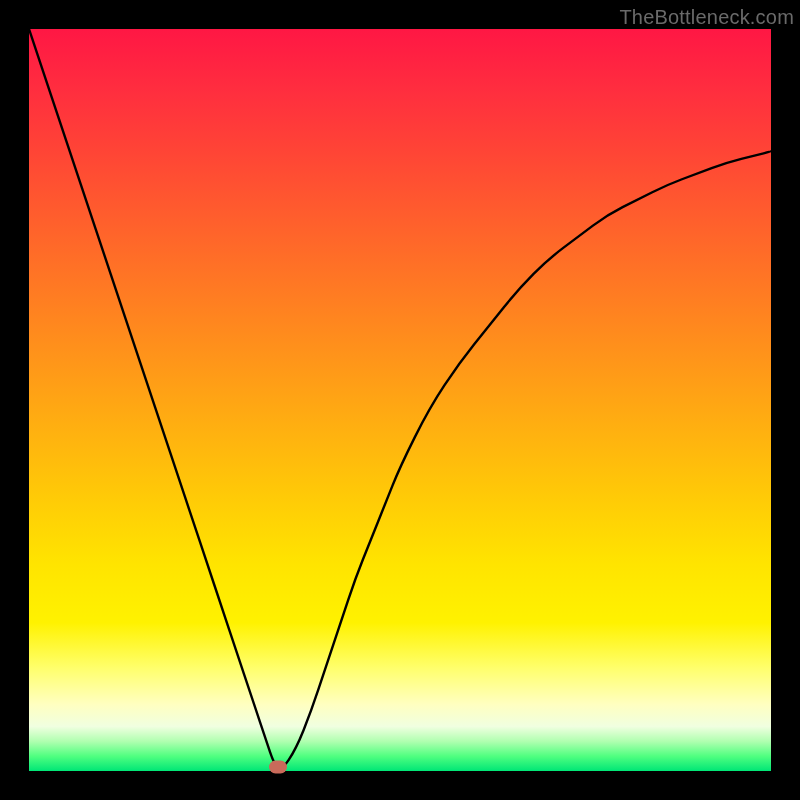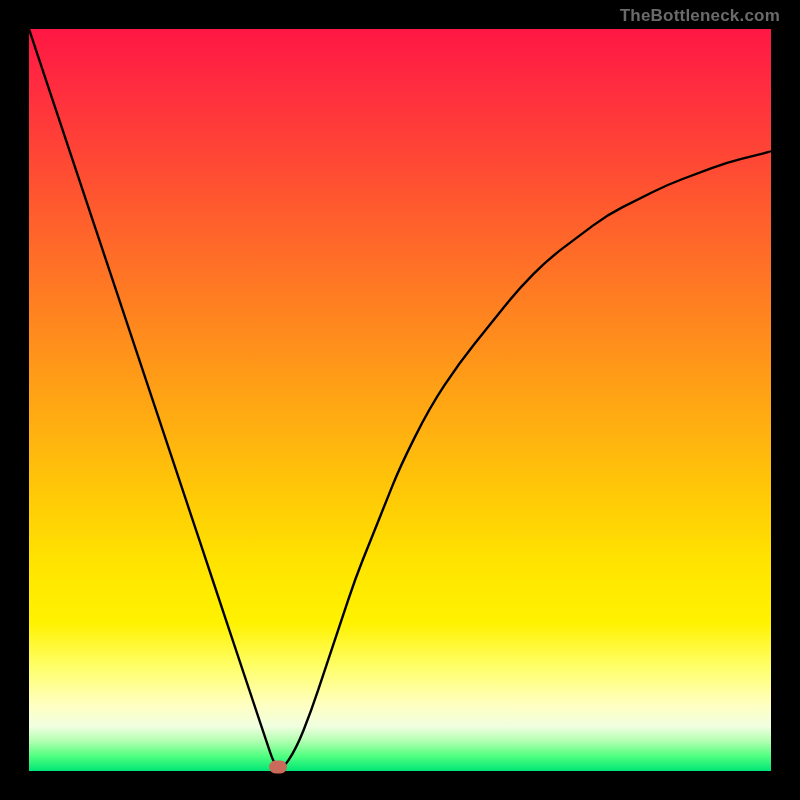--- a/index.html
+++ b/index.html
@@ -47,25 +47,25 @@
     position: absolute;
     width: 18px;
     height: 13px;
     background: #c96a5a;
     border-radius: 7px;
     transform: translate(-50%, -50%);
   }
   .watermark {
     position: absolute;
     top: 6px;
-    right: 20px;
+    right: 6px;
     font-family: Arial, Helvetica, sans-serif;
-    font-size: 17px;
+    font-size: 20px;
     color: #6a6a6a;
-    font-weight: 700;
+    font-weight: 400;
     letter-spacing: 0.2px;
   }
 </style>
 </head>
 <body>
 
 <div class="frame">
   <div class="plot-area">
     <svg class="curve-svg" viewBox="0 0 742 742" preserveAspectRatio="none">
       <path fill="none" stroke="#000000" stroke-width="2.4" stroke-linejoin="round" stroke-linecap="round" d="M 0.00 0.00 Q 14.84 44.52 22.26 66.78 Q 29.68 89.04 37.10 111.30 Q 44.52 133.56 51.94 155.82 Q 59.36 178.08 66.78 200.34 Q 74.20 222.60 81.62 244.86 Q 89.04 267.12 96.46 289.38 Q 103.88 311.64 111.30 333.90 Q 118.72 356.16 126.14 378.42 Q 133.56 400.68 140.98 422.94 Q 148.40 445.20 155.82 467.46 Q 163.24 489.72 170.66 511.98 Q 178.08 534.24 185.50 556.50 Q 192.92 578.76 200.34 601.02 Q 207.76 623.28 215.18 645.54 Q 222.60 667.80 230.02 690.06 Q 237.44 712.32 241.15 723.45 Q 244.86 734.58 248.57 738.29 Q 252.28 742.00 259.70 730.87 Q 267.12 719.74 274.54 701.19 Q 281.96 682.64 289.38 660.38 Q 296.80 638.12 304.22 615.86 Q 311.64 593.60 319.06 571.34 Q 326.48 549.08 333.90 530.53 Q 341.32 511.98 348.74 493.43 Q 356.16 474.88 363.58 456.33 Q 371.00 437.78 385.84 408.10 Q 400.68 378.42 415.52 356.16 Q 430.36 333.90 445.20 315.35 Q 460.04 296.80 474.88 278.25 Q 489.72 259.70 504.56 244.86 Q 519.40 230.02 534.24 218.89 Q 549.08 207.76 563.92 196.63 Q 578.76 185.50 593.60 178.08 Q 608.44 170.66 623.28 163.24 Q 638.12 155.82 652.96 150.25 Q 667.80 144.69 682.64 139.13 Q 697.48 133.56 712.32 129.85 Q 727.16 126.14 734.58 124.29 T 742.00 122.43"></path>

